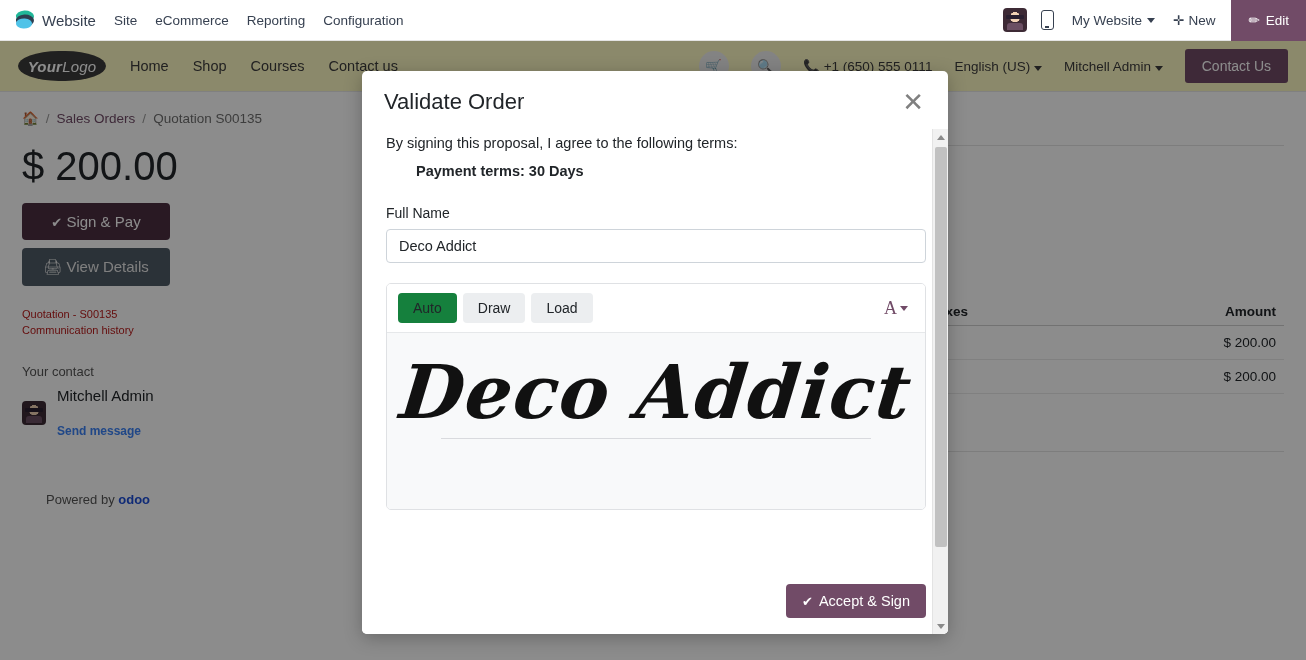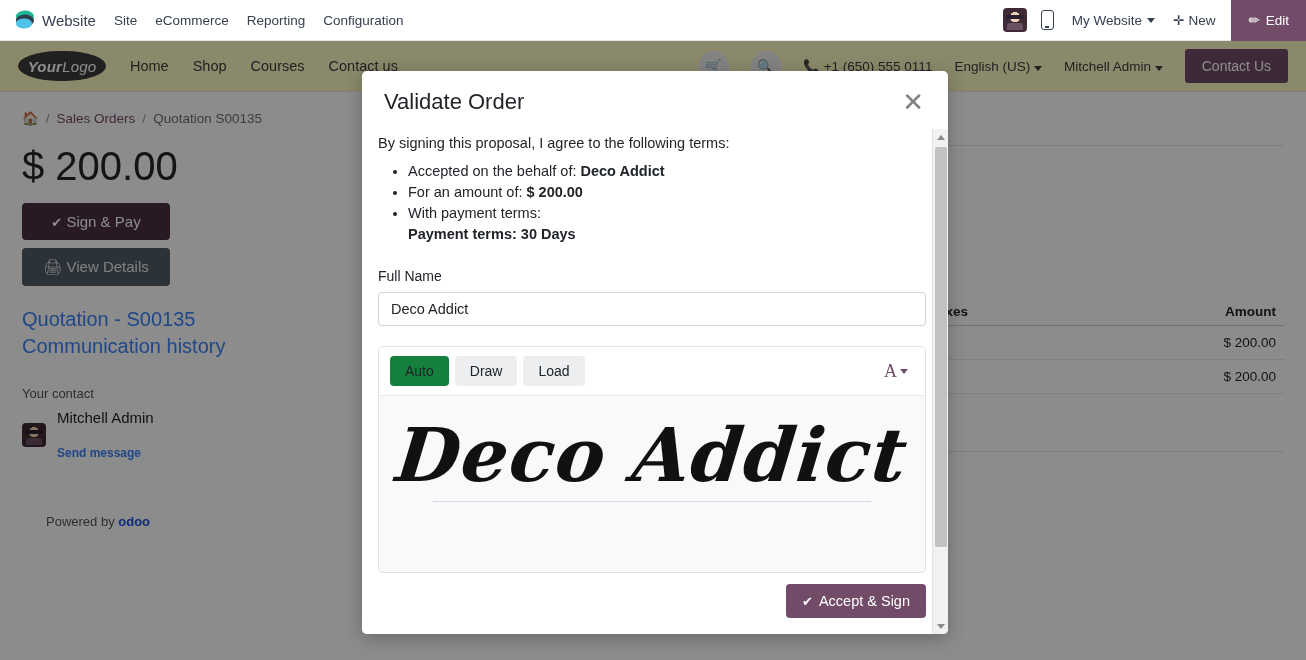--- a/index.html
+++ b/index.html
@@ -74,21 +74,21 @@
   
   .site-body { display:flex; padding:18px 22px 0 22px; }
   .col-left { width:330px; flex:none; }
   .crumbs { font-size:13.5px; color:#714b67; display:flex; gap:7px; align-items:center; margin-bottom:18px;}
   .crumbs .sep { color:#9a9a9a; }
   .crumbs .cur { color:#6f6f6f; }
   .amount-big { font-size:40px; color:#212529; font-weight:400; margin:6px 0 14px 0;}
   .btn-stack { display:flex; flex-direction:column; gap:8px; width:148px;}
   .btn-sign { background:#4b2e41; color:#fff; font-size:15px; padding:10px 0; border-radius:4px; text-align:center;}
   .btn-view { background:#4f5b66; color:#e7e7e7; font-size:15px; padding:10px 0; border-radius:4px; text-align:center;}
-  .link-line { font-size:20px; color:#3b82f6; margin-top:4px;}
+  .link-line { font-size:11px; color:#b91c1c; margin-top:4px;}
   .your-contact { font-size:13px; color:#555; margin-top:28px;}
   .contact-row { display:flex; align-items:center; gap:11px; margin-top:8px;}
   .avatar-md {
     width:24px;height:24px;border-radius:4px; flex:none;
     background:
       radial-gradient(circle at 50% 38%, #f3d3b5 0 26%, transparent 27%),
       linear-gradient(#3d2a35,#3d2a35);
     position:relative; overflow:hidden;
   }
   .avatar-md::before{content:"";position:absolute;left:3px;right:3px;top:7px;height:4px;background:#2a2030;border-radius:1px;}
@@ -111,21 +111,21 @@
   .modal {
     position:absolute; left:362px; top:71px; width:586px; height:563px;
     background:#fff; border-radius:5px; z-index:30;
     display:flex; flex-direction:column; overflow:hidden;
     box-shadow:0 4px 18px rgba(0,0,0,.25);
   }
   .modal-head { padding:18px 22px 6px 22px; display:flex; align-items:flex-start;gap:14px;}
   .modal-title { font-size:22px; color:#212529; }
   .modal-x { margin-left:auto; font-size:26px; color:#808080; line-height:1; font-weight:300; padding:0 2px;}
   .modal-scroll {
-    flex:1; overflow:hidden; position:relative; padding:0 22px 0 16px;
+    flex:1; overflow:hidden; position:relative; padding:0 22px 0 24px;
   }
   .modal-inner { padding-left:0; }
   .intro { font-size:14.5px; color:#212529; margin:14px 0 12px 0; padding-left:0;}
   ul.terms { margin:0; padding-left:30px; font-size:14.5px; color:#212529;}
   ul.terms li { margin:5px 0; }
   ul.terms li b { font-weight:700; }
   .terms-extra { font-weight:700; font-size:14.5px; color:#212529; margin-top:4px; padding-left:30px;}
 
   .field-label { font-size:14px; color:#212529; margin:26px 0 8px 0;}
   .name-input {
@@ -301,31 +301,20 @@
 
 <div class="modal">
   <div class="modal-head">
     <div class="modal-title">Validate Order</div>
     <div class="modal-x">✕</div>
   </div>
 
   <div class="modal-scroll">
     <div class="modal-inner">
       <div class="intro">By signing this proposal, I agree to the following terms:</div>
-      <ul class="terms">
-        <li>
-          <span>Accepted on the behalf of: </span><b>Deco Addict</b>
-        </li>
-        <li>
-          <span>For an amount of: </span><b>$ 200.00</b>
-        </li>
-        <li>
-          <span>With payment terms:</span>
-        </li>
-      </ul>
       <div class="terms-extra">Payment terms: 30 Days</div>
 
       <div class="field-label">Full Name</div>
       <input class="name-input" type="text" value="Deco Addict" style="">
 
       <div class="sig-box">
         <div class="sig-tabs">
           <span class="sig-tab active">Auto</span>
           <span class="sig-tab">Draw</span>
           <span class="sig-tab">Load</span>

